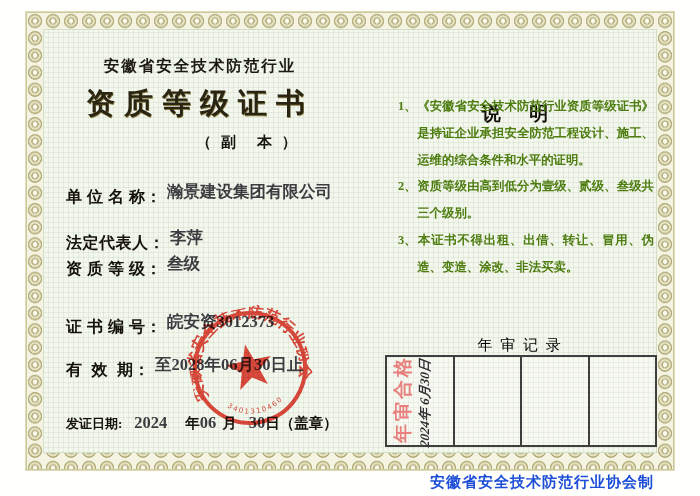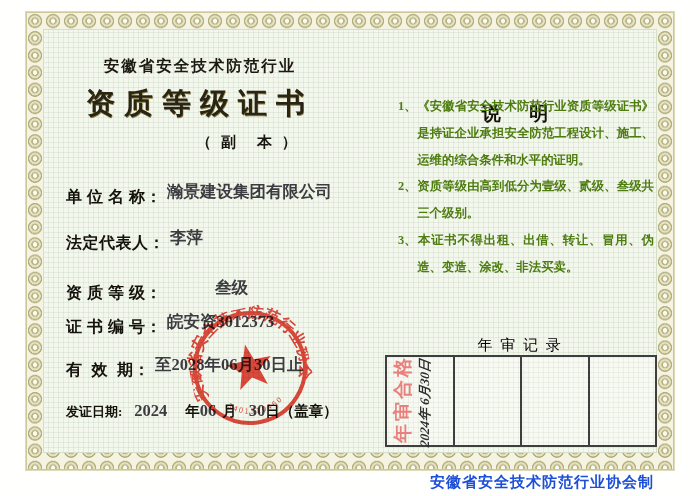--- a/index.html
+++ b/index.html
@@ -29,23 +29,23 @@
   .ctr{text-align:center;}
   .pre{white-space:pre;}
 
   .industry-line{left:55px;top:56px;width:290px;font-size:15.5px;font-weight:bold;letter-spacing:2px;color:#1b1910;}
   .cert-title{left:48px;top:84px;width:304px;font-size:29px;font-weight:bold;letter-spacing:9px;color:#2a2413;text-shadow:0.6px 0.6px 0 #8a7f46;}
   .copy-type{left:50px;top:133px;width:300px;font-size:15px;font-weight:bold;letter-spacing:3px;color:#181611;padding-left:48px;}
 
   .field-row{left:66px;width:320px;height:24px;display:flex;align-items:flex-end;}
   .field-label{font-size:16px;font-weight:bold;color:#14120b;white-space:pre;letter-spacing:0.5px;flex:0 0 auto;}
   .field-value{font-size:16.5px;font-weight:600;color:#3c3c40;margin-left:5px;transform:translateY(-5px);white-space:pre;}
-  .row-1{top:184px;}.row-2{top:230px;}.row-3{top:280px;gap:48px;}.row-4{top:314px;}.row-5{top:357px;}
+  .row-1{top:184px;}.row-2{top:230px;}.row-3{top:256px;}.row-4{top:314px;}.row-5{top:357px;}
 
-  .issue-row{left:66px;top:401px;display:flex;align-items:baseline;}
+  .issue-row{left:66px;top:413px;display:flex;align-items:baseline;}
   .issue-label{font-size:13px;font-weight:bold;color:#14120b;margin-right:12px;}
   .issue-num{font-size:16.5px;font-weight:600;color:#3c3c40;}
   .issue-unit{font-size:14.5px;font-weight:bold;color:#14120b;}
   .gap-lg{margin-right:18px;}.gap-sm{margin-right:6px;}.gap-md{margin-right:12px;}
 
   .seal{left:190px;top:308px;width:120px;height:120px;transform:rotate(-12deg);opacity:.92;mix-blend-mode:multiply;}
 
   .notes-heading{left:405px;top:56px;width:220px;font-size:19px;font-weight:bold;color:#141209;margin-top:45px;}
   .notes{left:398px;top:93px;width:256px;}
   .note-item{font-size:12.4px;line-height:26.8px;font-weight:600;color:#4d7c0f;text-align:justify;padding-left:1.55em;}

